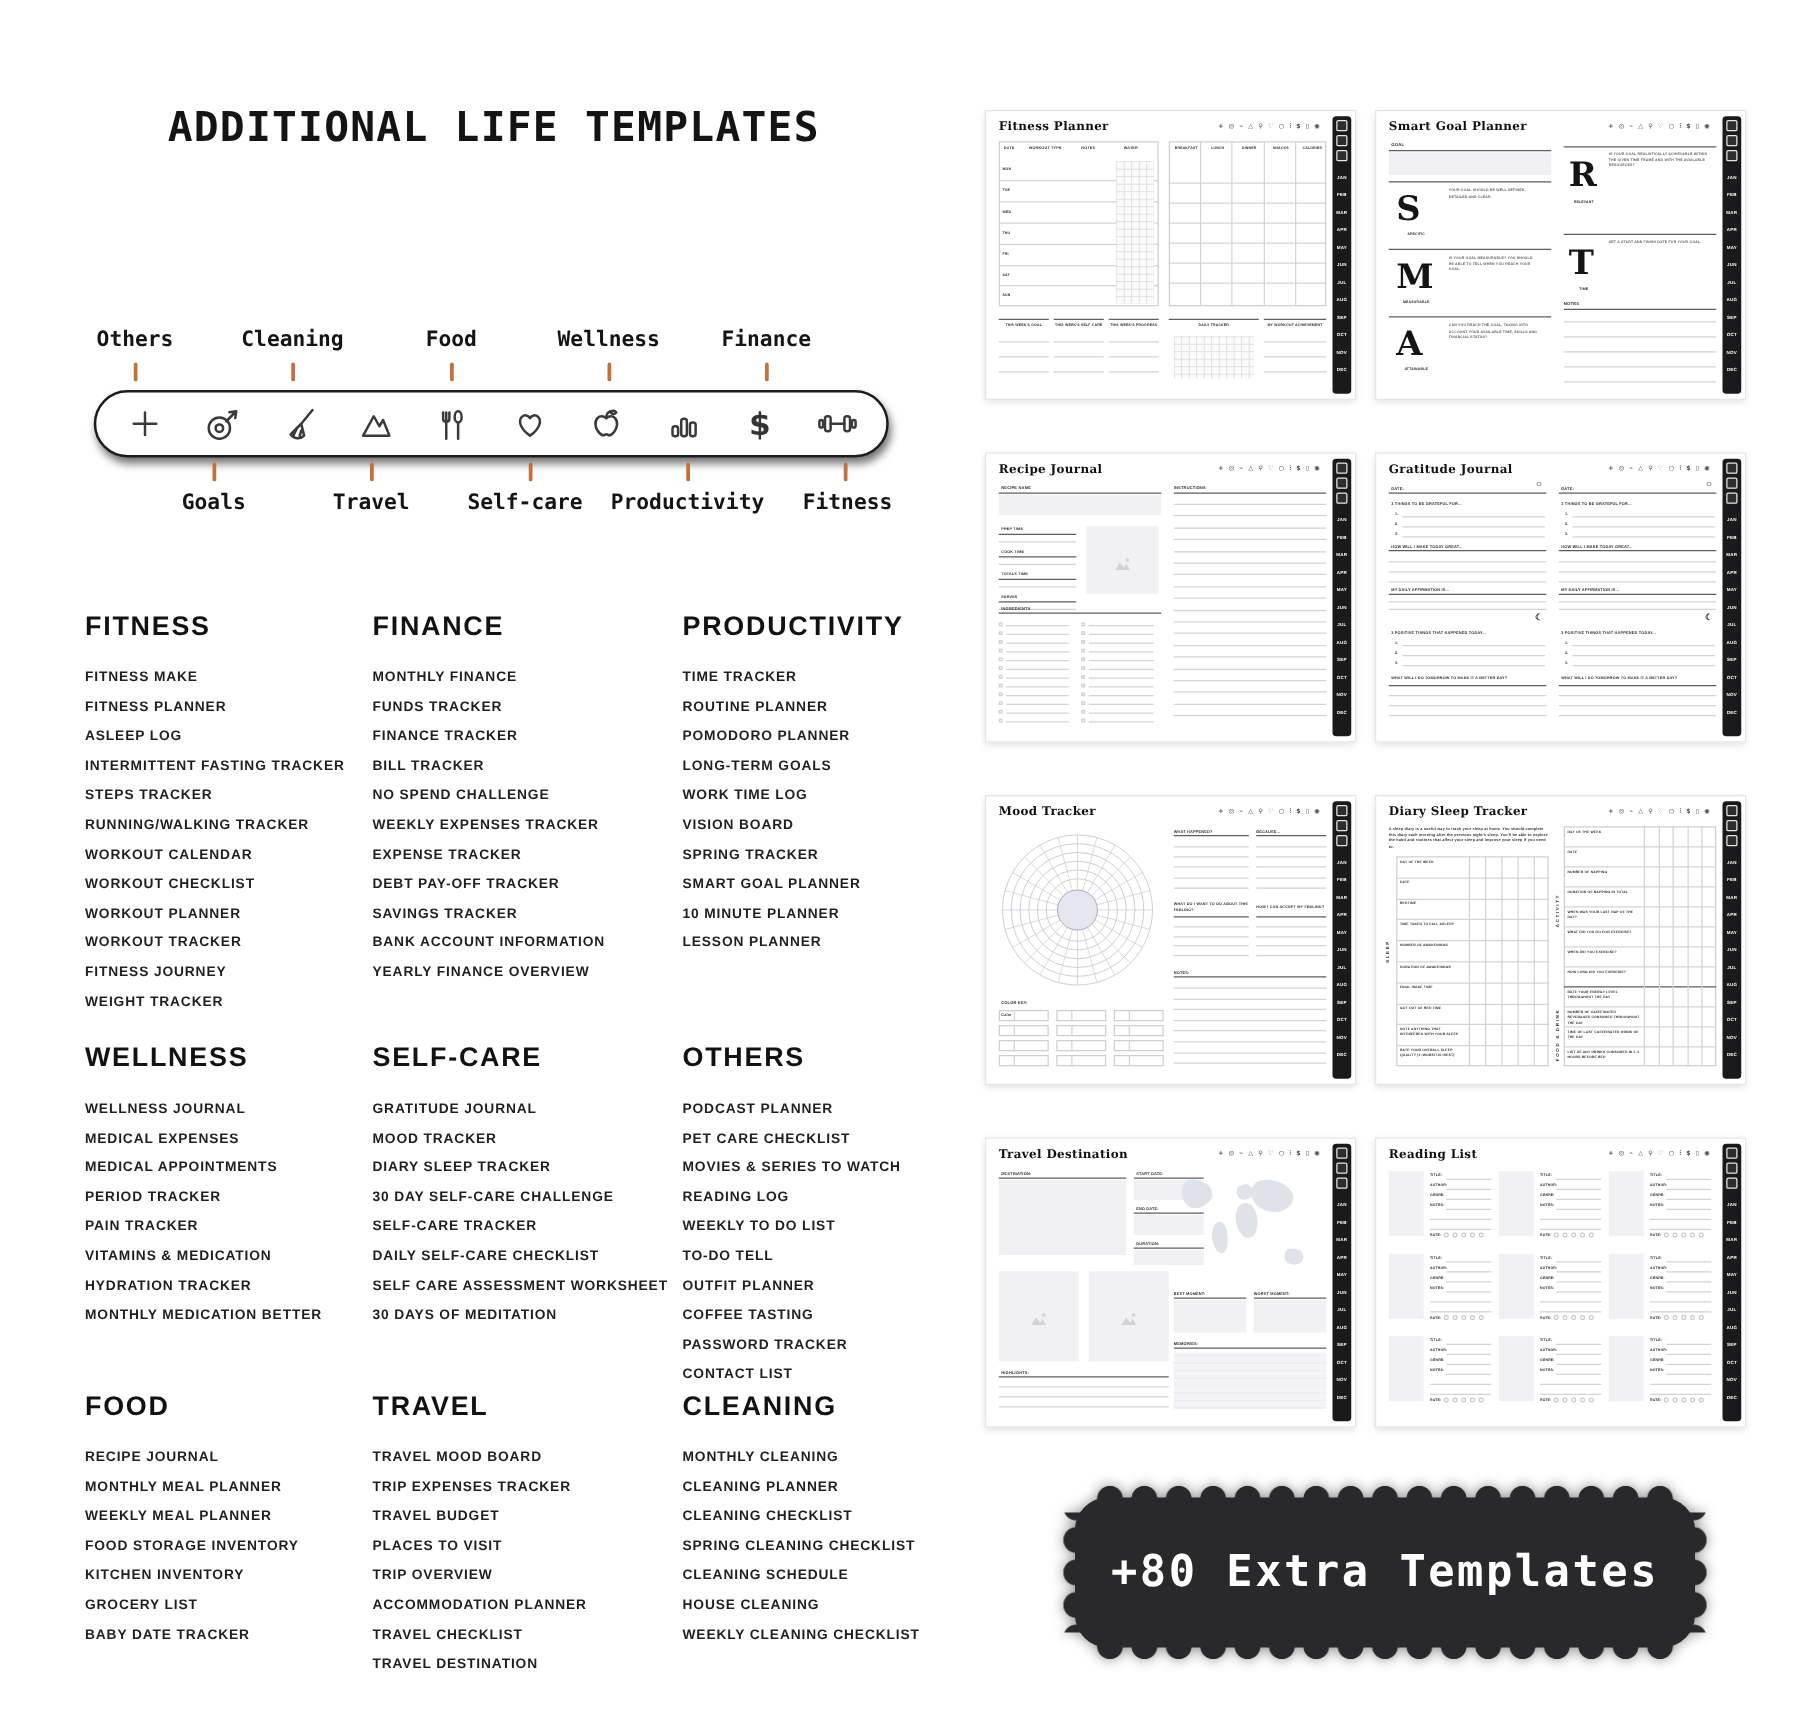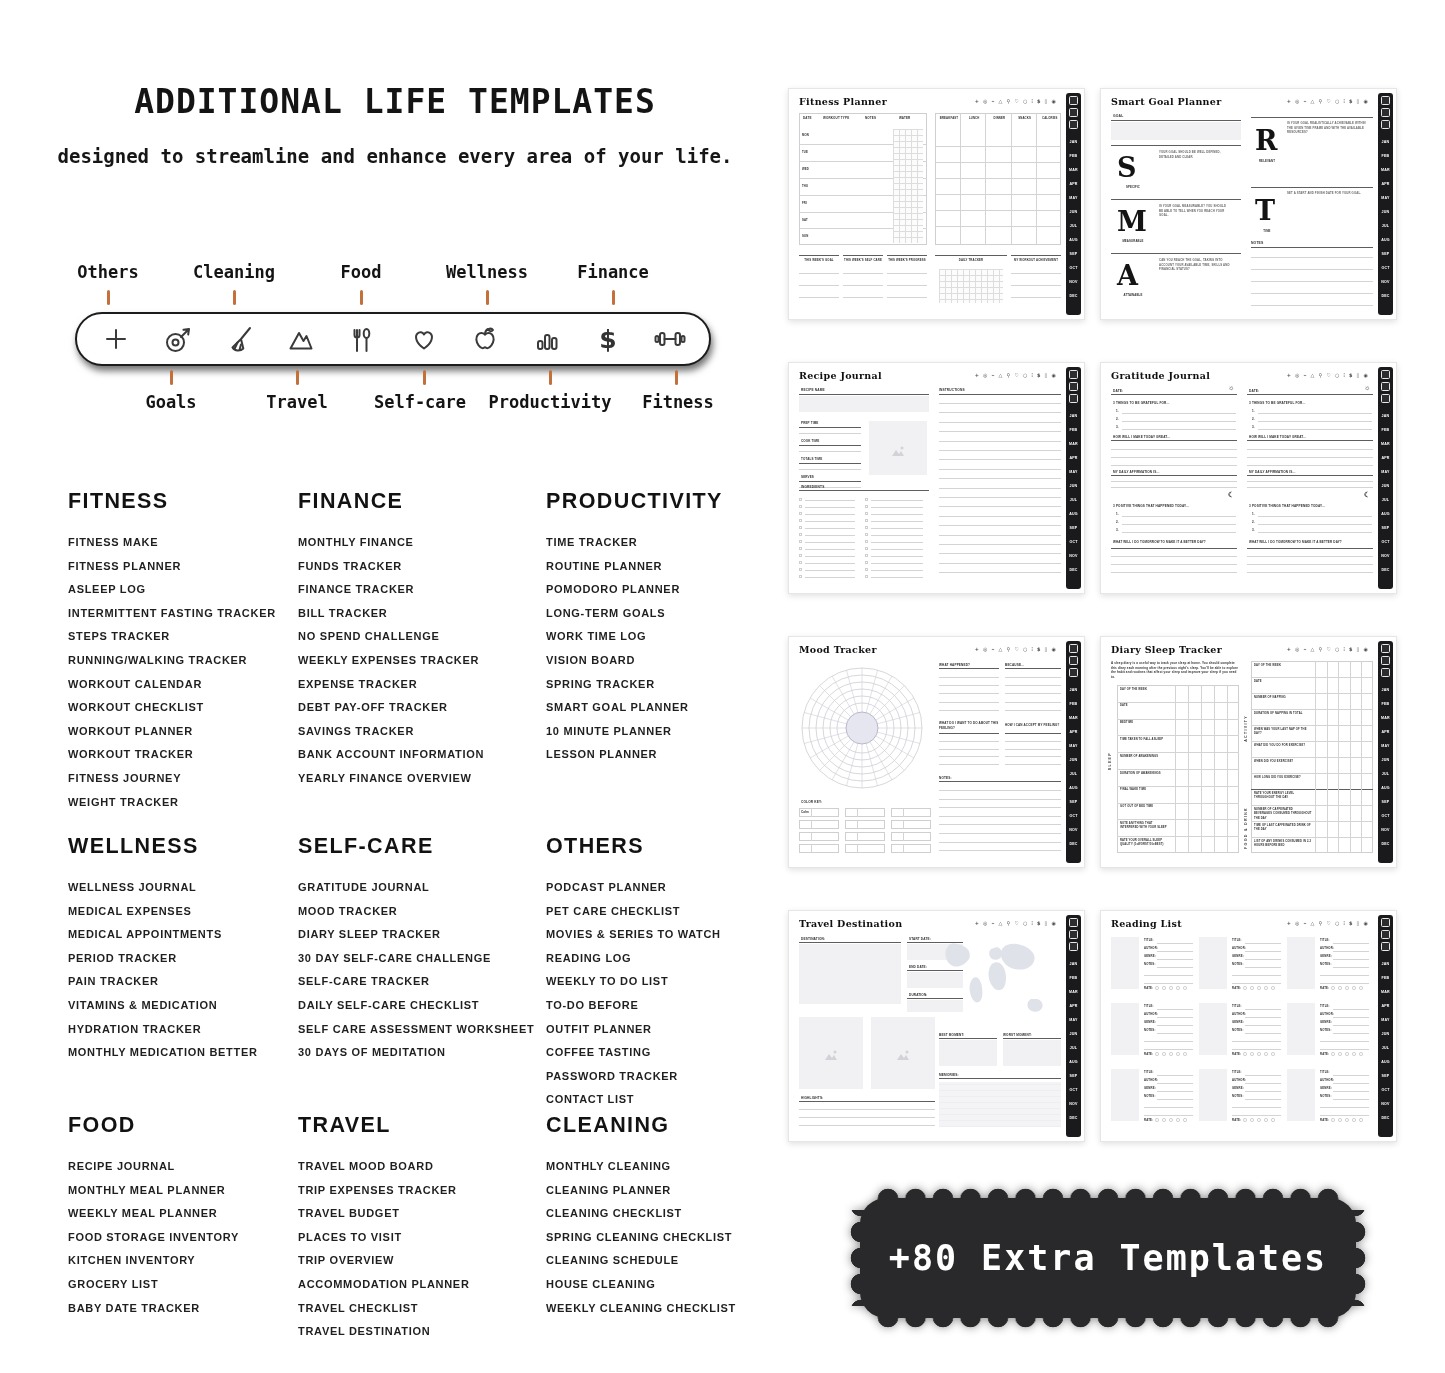--- a/index.html
+++ b/index.html
@@ -58,21 +58,20 @@
     background-size:22px 26px;background-repeat:repeat-y;background-position:center;}
   .badge .side.l{left:-10px;} .badge .side.r{right:-10px;}
   .badge .txt{position:absolute;inset:0;display:flex;align-items:center;justify-content:center;
     font:700 35px "DejaVu Sans Mono",monospace;color:#fff;letter-spacing:2px;}
 </style>
 </head>
 <body>
 
 <div class="main-title">ADDITIONAL LIFE TEMPLATES</div>
 <div class="subtitle">
-  <div>designed to streamline and enhance every area of your life.</div>
 </div>
 
 <div>
   <div class="cat-label" style="left:108px;top:262px">Others</div>
   <div class="cat-label" style="left:234px;top:262px">Cleaning</div>
   <div class="cat-label" style="left:361px;top:262px">Food</div>
   <div class="cat-label" style="left:487px;top:262px">Wellness</div>
   <div class="cat-label" style="left:613px;top:262px">Finance</div>
 
   <div class="tick" style="left:108px;top:290px"></div>
@@ -214,21 +213,21 @@
     </ul>
   </section>
 <section class="cat" style="left:546px;top:834px">
     <h2>OTHERS</h2>
     <ul>
       <li>PODCAST PLANNER</li>
       <li>PET CARE CHECKLIST</li>
       <li>MOVIES &amp; SERIES TO WATCH</li>
       <li>READING LOG</li>
       <li>WEEKLY TO DO LIST</li>
-      <li>TO-DO BEFORE</li>
+      <li>TO-DO TELL</li>
       <li>OUTFIT PLANNER</li>
       <li>COFFEE TASTING</li>
       <li>PASSWORD TRACKER</li>
       <li>CONTACT LIST</li>
     </ul>
   </section>
 <section class="cat" style="left:68px;top:1113px">
     <h2>FOOD</h2>
     <ul>
       <li>RECIPE JOURNAL</li>

